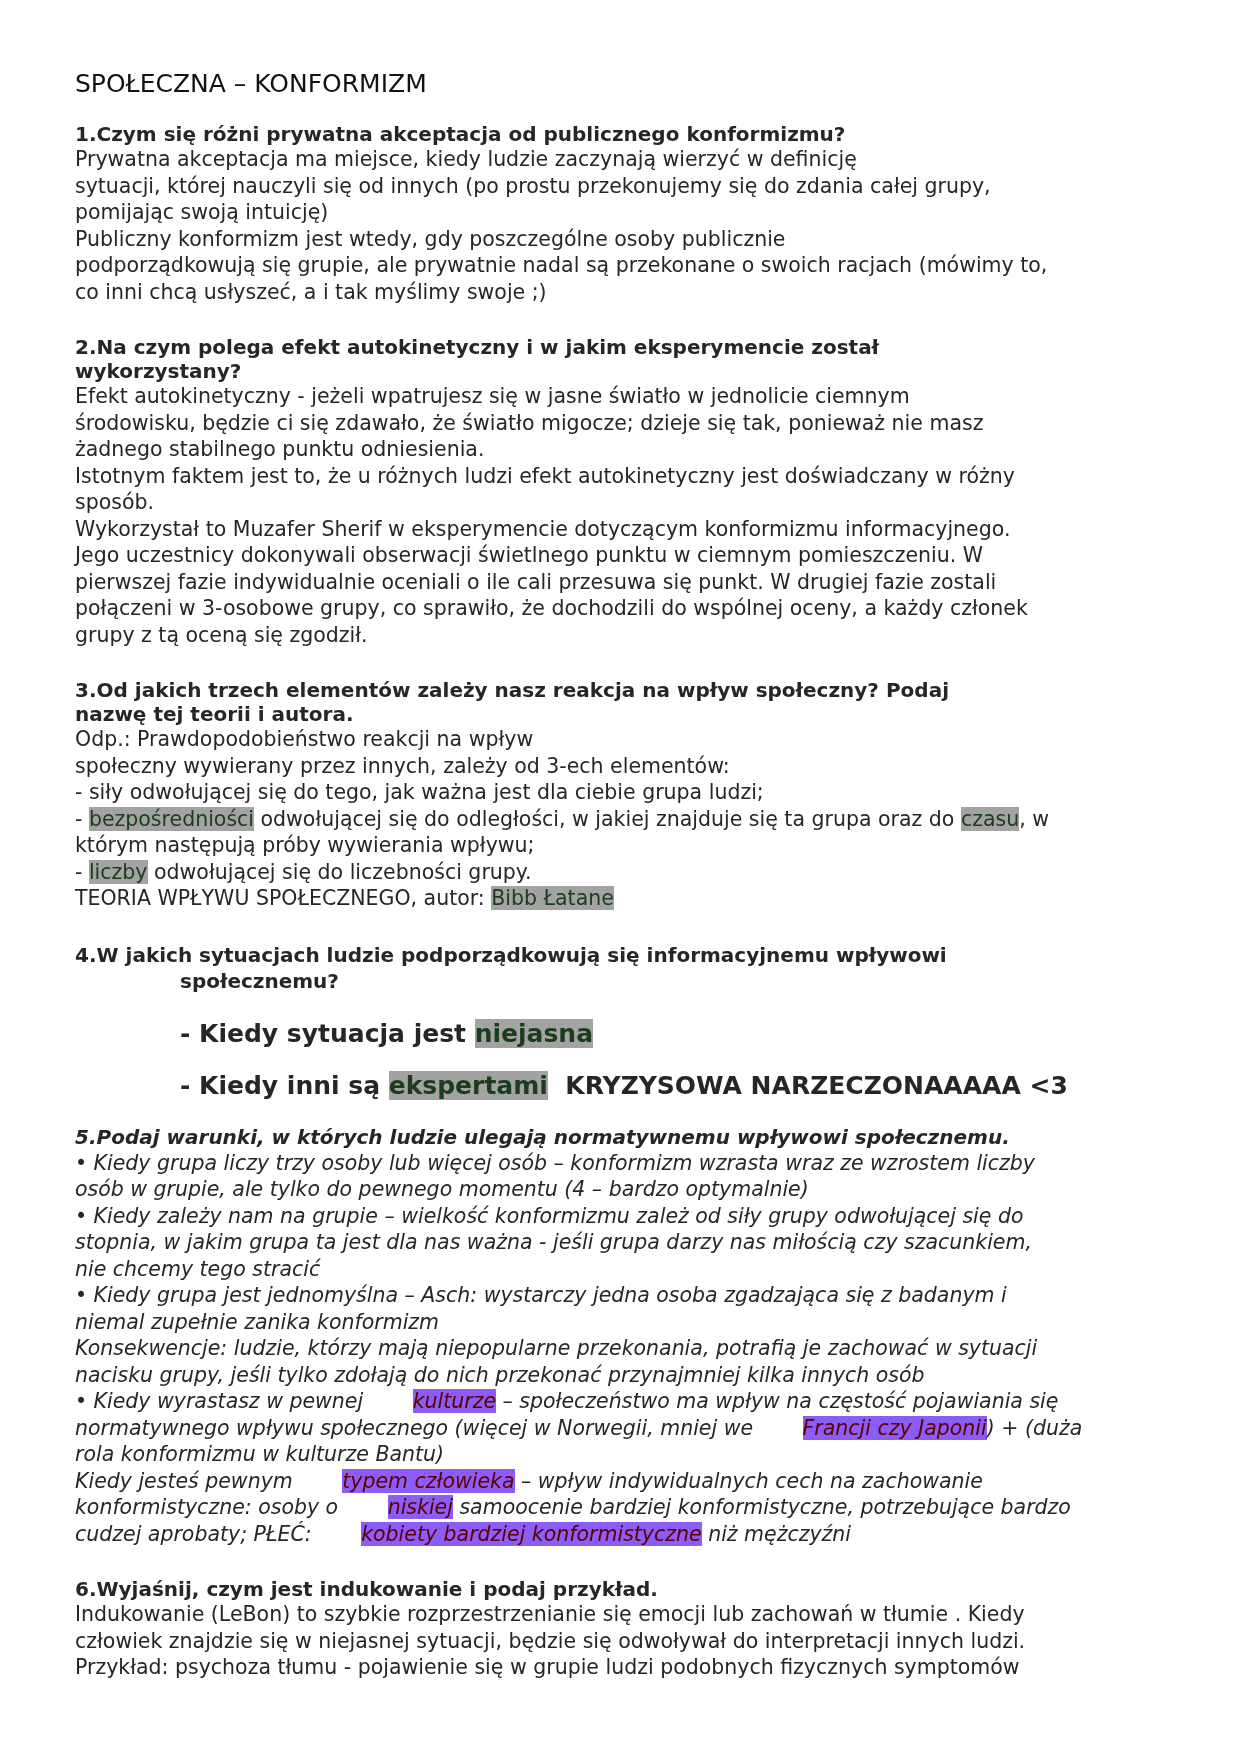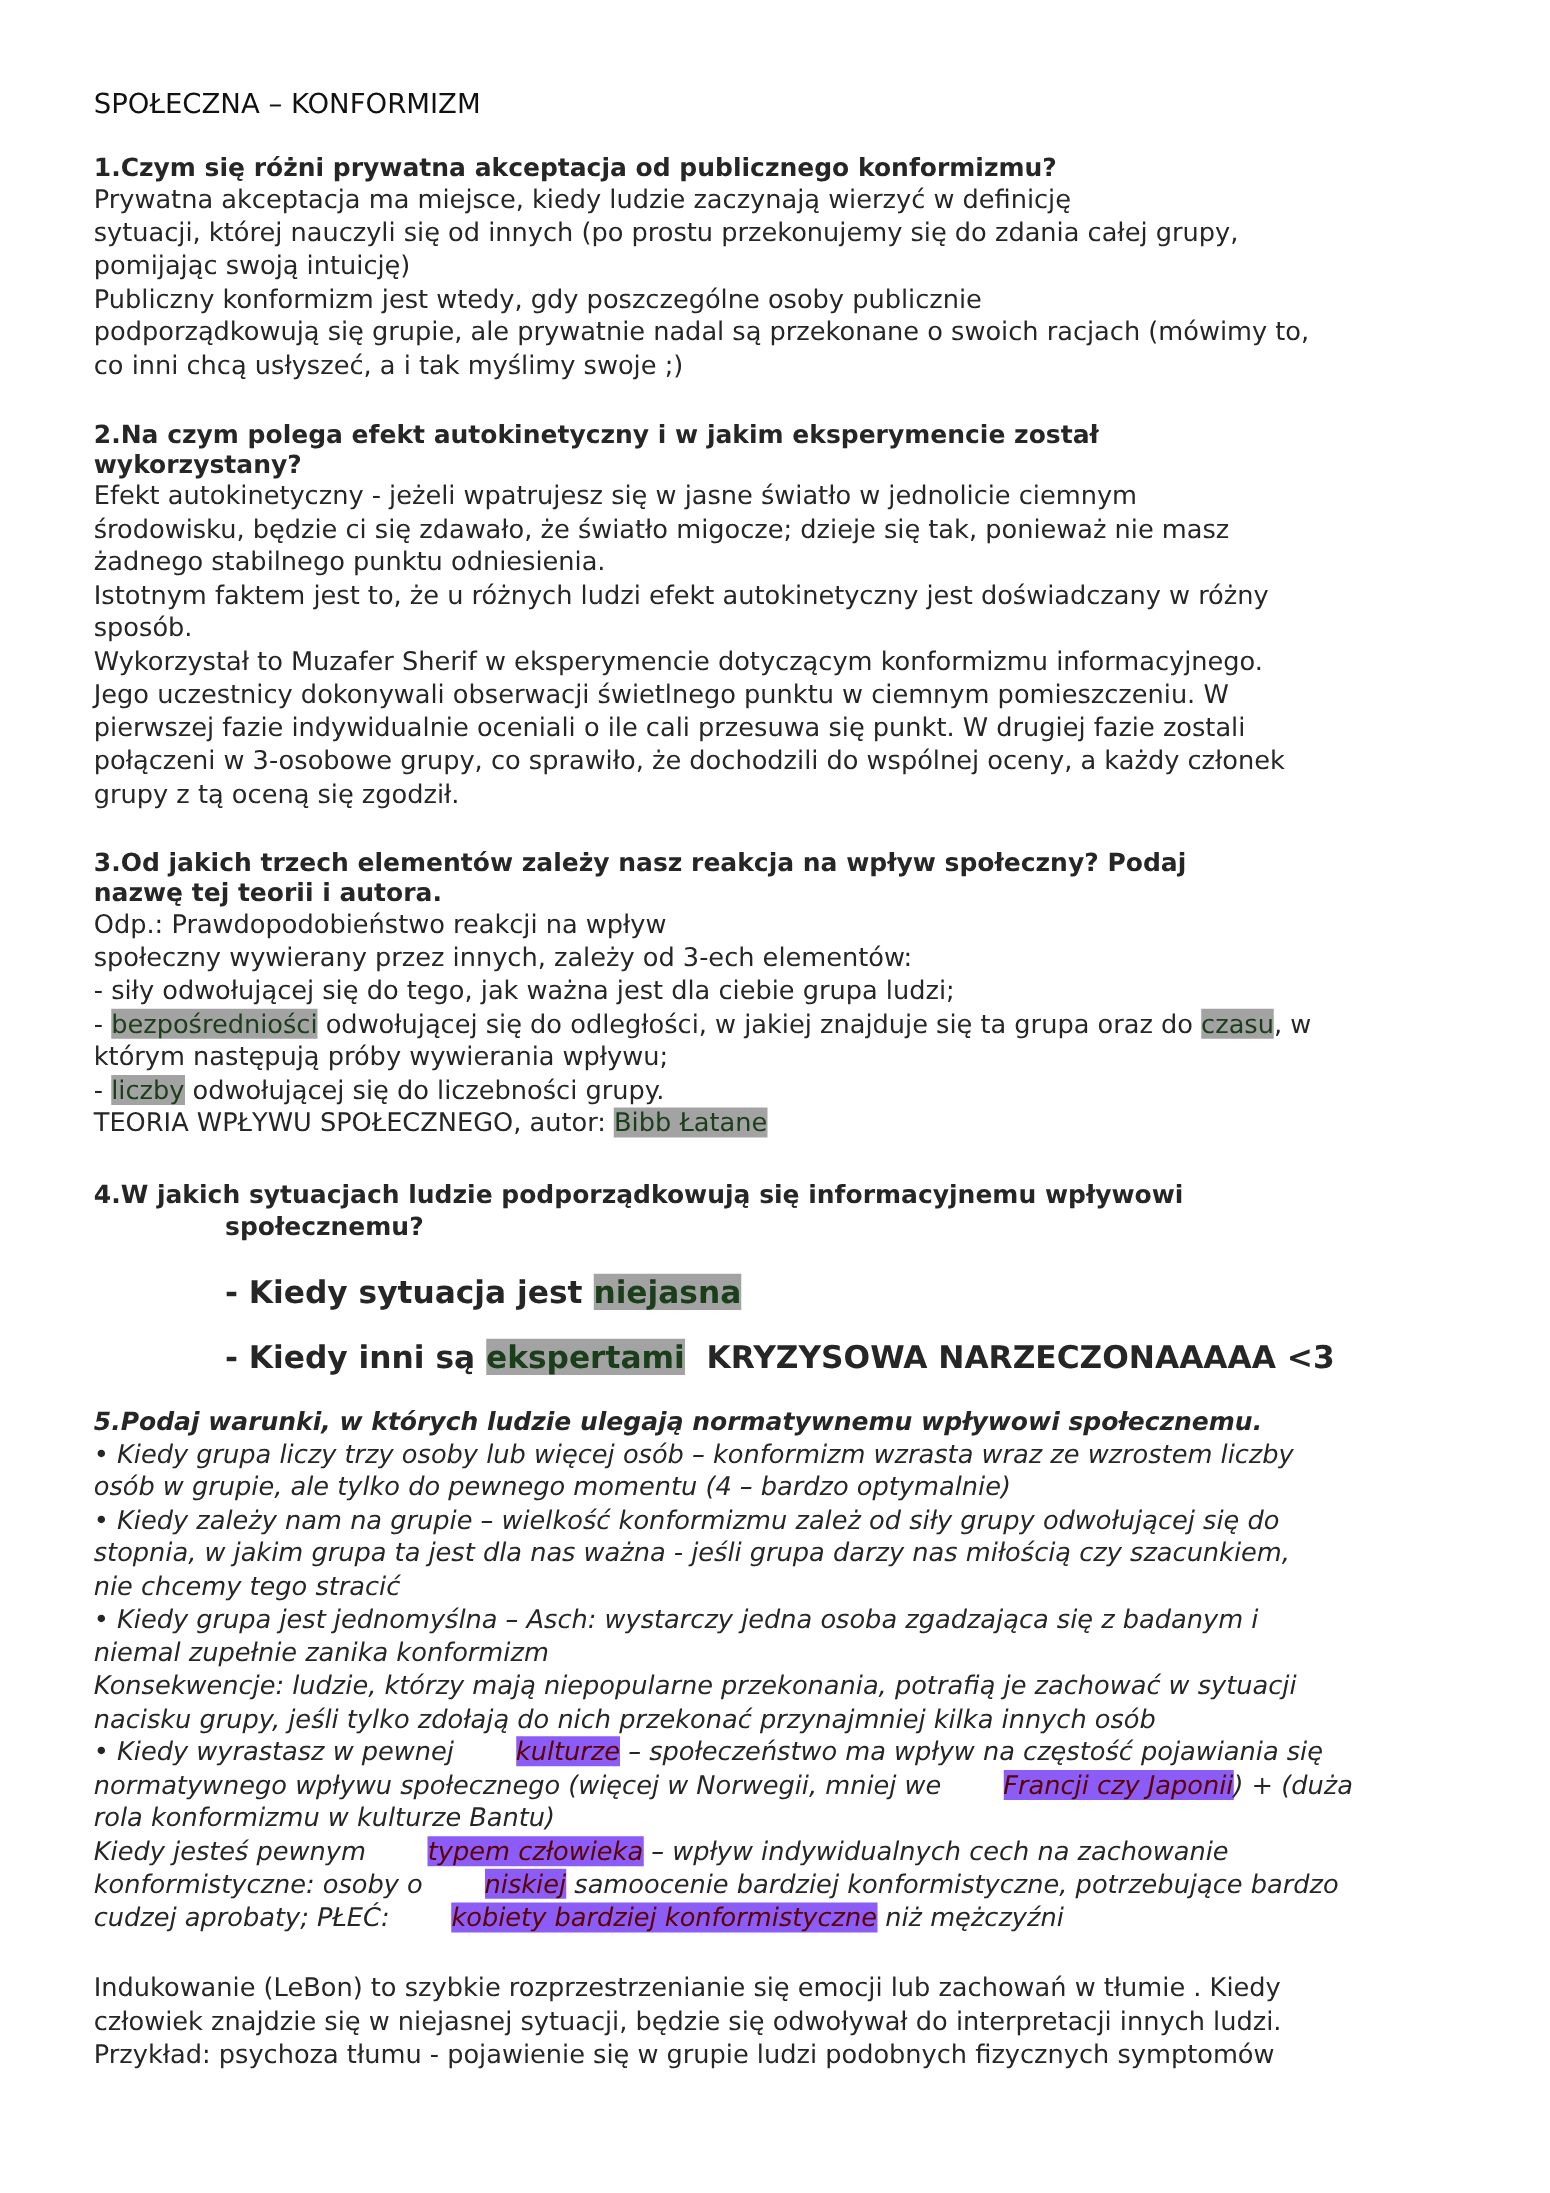--- a/index.html
+++ b/index.html
@@ -1,21 +1,21 @@
 <!DOCTYPE html>
 <html><head>
 <meta charset="utf-8">
 <style>
   html, body { margin: 0; padding: 0; background: #ffffff; }
   body {
     width: 1240px; height: 1754px; position: relative; overflow: hidden;
     font-family: "DejaVu Sans", sans-serif; color: #262626;
   }
   .page { position: absolute; left: 75px; top: 72px; width: 1110px; }
-  .doc-title { font-size: 22px; line-height: 24px; color: #111; margin: 0; }
+  .doc-title { font-size: 25px; line-height: 24px; color: #111; margin: 0; }
   .section { margin-top: 30px; }
   .q { font-size: 20px; line-height: 24px; font-weight: bold; color: #262626; margin: 0; }
   .p { font-size: 20.5px; line-height: 26.5px; margin: 0; white-space: normal; }
   .indent { padding-left: 105px; }
   .hl-green { background: #a3a3a3; color: #1a3d1a; }
   .hl-red { background: #8b5cf6; color: #5a0000; margin-left: 43px; }
   .q4 .q { line-height: 26.5px; }
   .q4 .item { font-size: 25px; line-height: 27px; font-weight: bold; }
   .s5 { margin-top: 4px; font-style: italic; }
   .s6 { margin-top: 30px; }
@@ -84,18 +84,19 @@
     <p class="p">nacisku grupy, jeśli tylko zdołają do nich przekonać przynajmniej kilka innych osób</p>
     <p class="p"><span>• Kiedy wyrastasz w pewnej </span><span class="hl-red">kulturze</span><span> – społeczeństwo ma wpływ na częstość pojawiania się</span></p>
     <p class="p"><span>normatywnego wpływu społecznego (więcej w Norwegii, mniej we </span><span class="hl-red">Francji czy Japonii</span><span>) + (duża</span></p>
     <p class="p">rola konformizmu w kulturze Bantu)</p>
     <p class="p"><span>Kiedy jesteś pewnym </span><span class="hl-red">typem człowieka</span><span> – wpływ indywidualnych cech na zachowanie</span></p>
     <p class="p"><span>konformistyczne: osoby o </span><span class="hl-red">niskiej</span><span> samoocenie bardziej konformistyczne, potrzebujące bardzo</span></p>
     <p class="p"><span>cudzej aprobaty; PŁEĆ: </span><span class="hl-red">kobiety bardziej konformistyczne</span><span> niż mężczyźni</span></p>
   </div>
 
   <div class="s6">
+    <p class="q">6.Wyjaśnij, czym jest indukowanie i podaj przykład.</p>
     <p class="p">Indukowanie (LeBon) to szybkie rozprzestrzenianie się emocji lub zachowań w tłumie . Kiedy</p>
     <p class="p">człowiek znajdzie się w niejasnej sytuacji, będzie się odwoływał do interpretacji innych ludzi.</p>
     <p class="p">Przykład: psychoza tłumu - pojawienie się w grupie ludzi podobnych fizycznych symptomów</p>
   </div>
 
 </div>
 
 </body></html>

